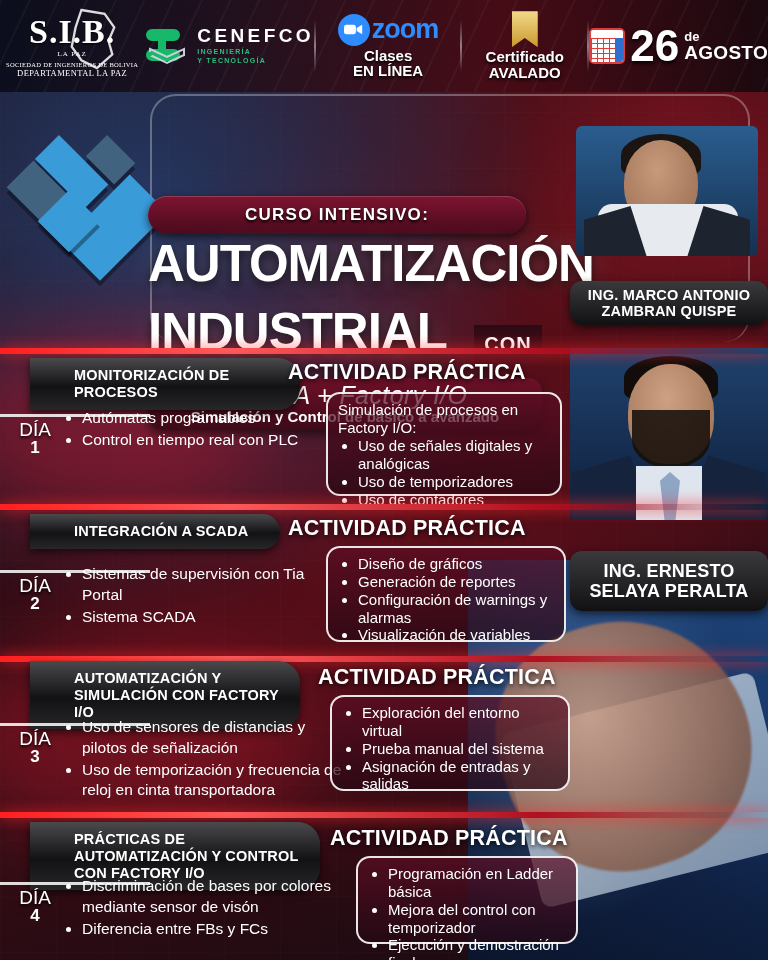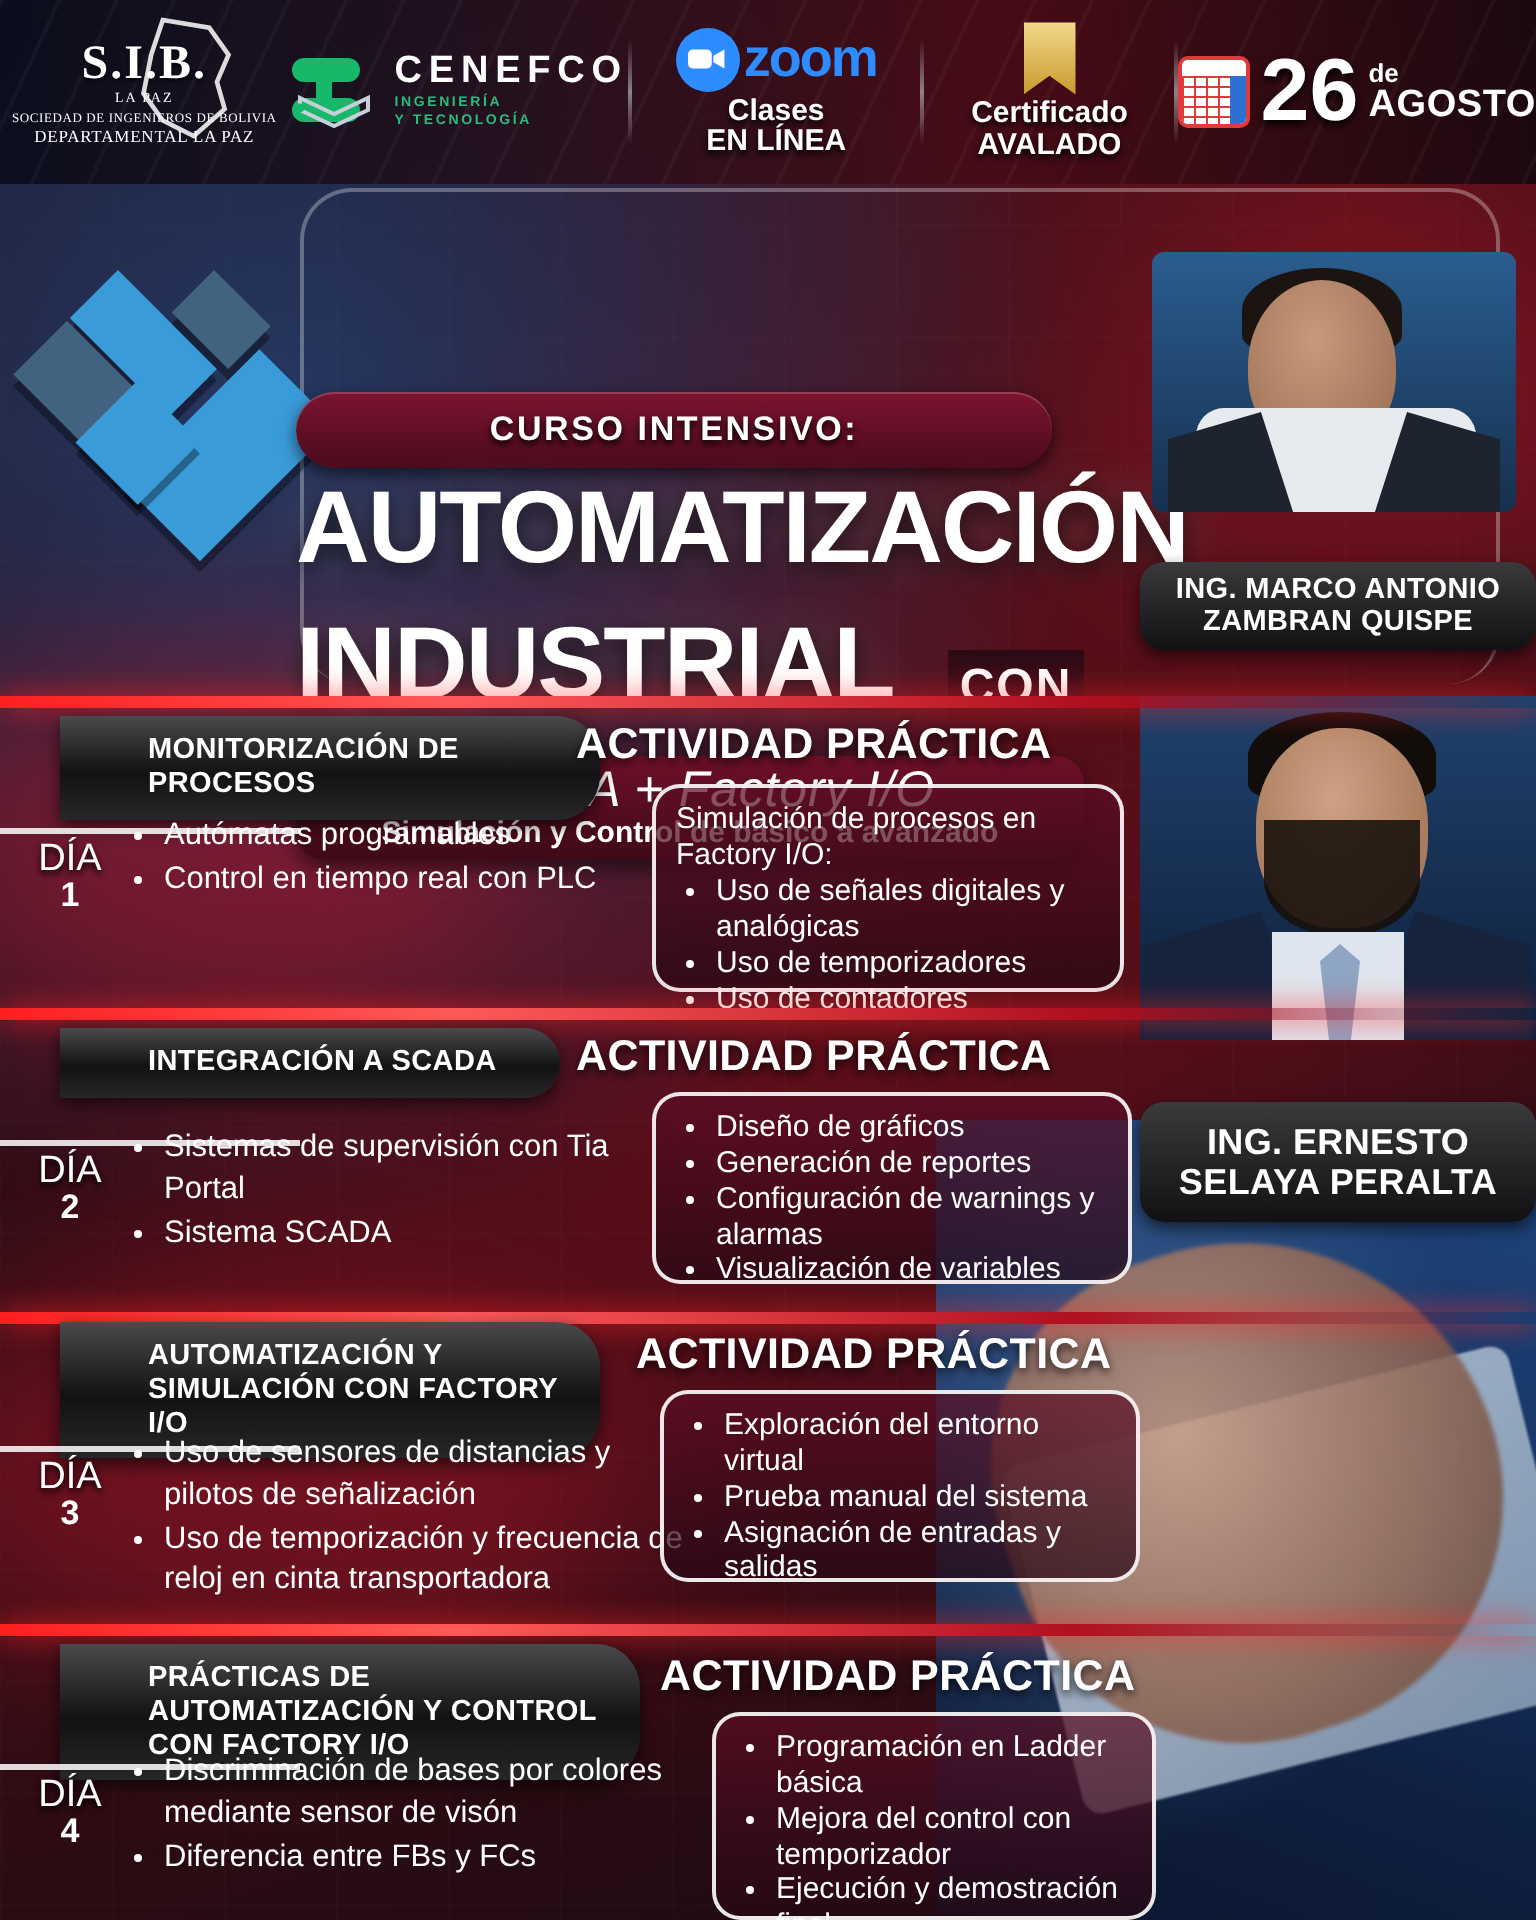--- a/index.html
+++ b/index.html
@@ -37,21 +37,21 @@
   
   .topbar{position:absolute;left:0;top:0;width:768px;height:92px;display:flex;align-items:center;
     background:linear-gradient(90deg,rgba(10,12,26,.92) 0%,rgba(40,10,18,.75) 38%,rgba(70,10,20,.78) 65%,rgba(22,8,14,.92) 100%);}
   .topbar:before{content:"";position:absolute;inset:0;
     background:repeating-linear-gradient(115deg,rgba(255,255,255,.035) 0 2px,transparent 2px 26px);}
   .tb-cell{position:relative;display:flex;align-items:center;justify-content:center;height:100%;}
   .divider{width:2px;height:52px;background:linear-gradient(180deg,transparent,#c9ccd6,transparent);opacity:.6;}
 
   .sib{display:flex;flex-direction:column;align-items:center;justify-content:center;width:150px;position:relative;}
   .sib-map{position:absolute;right:22px;top:8px;width:58px;height:62px;opacity:.85;}
-  .sib-main{font-family:"Liberation Serif",serif;font-weight:700;font-size:24px;letter-spacing:1px;
+  .sib-main{font-family:"Liberation Serif",serif;font-weight:700;font-size:34px;letter-spacing:1px;
     text-shadow:0 1px 2px #000;line-height:1;}
   .sib-lapaz{font-family:"Liberation Serif",serif;font-size:7px;letter-spacing:1px;margin-top:1px;}
   .sib-l1{font-family:"Liberation Serif",serif;font-size:6.5px;letter-spacing:.3px;margin-top:3px;white-space:nowrap;}
   .sib-l2{font-family:Liberation Serif, serif;font-size:8.5px;letter-spacing:.4px;white-space:nowrap;}
 
   .cenefco{display:flex;align-items:center;gap:7px;width:175px;}
   .cen-mark{width:46px;height:46px;position:relative;flex:0 0 46px;}
   .cen-txt .cen-name{font-weight:700;font-size:19px;letter-spacing:3.4px;line-height:1;}
   .cen-txt .cen-sub{color:#2bbd7e;font-size:7px;font-weight:700;letter-spacing:1.3px;line-height:1.25;margin-top:3px;}
 
@@ -93,21 +93,21 @@
     background:linear-gradient(180deg,#7d1430,#4a0a1c);display:flex;align-items:center;justify-content:center;
     box-shadow:0 3px 8px rgba(0,0,0,.6),inset 0 1px 0 rgba(255,255,255,.18);}
   .pill span{font-weight:700;font-size:17px;letter-spacing:1.3px;text-shadow:0 2px 3px #000;}
 
   .title1,.title2{position:absolute;left:148px;font-weight:700;color:#fff;letter-spacing:-1px;
     text-shadow:0 4px 12px rgba(0,0,0,.75),0 0 26px rgba(255,255,255,.22);}
   .title1{top:146px;font-size:51px;line-height:1;}
   .title2{top:214px;font-size:51px;line-height:1;}
   .con-badge{position:absolute;left:474px;top:233px;width:68px;height:38px;
     background:linear-gradient(180deg,#2a0a14,#59101f);display:flex;align-items:center;justify-content:center;}
-  .con-badge span{font-weight:700;font-size:24px;letter-spacing:1px;}
+  .con-badge span{font-weight:700;font-size:20px;letter-spacing:1px;}
 
   .sub-band{position:absolute;left:148px;top:286px;width:394px;height:52px;border-radius:14px;
     background:linear-gradient(180deg,#6e1028,#3e0a18);box-shadow:0 4px 10px rgba(0,0,0,.55);
     display:flex;flex-direction:column;align-items:center;justify-content:center;}
   .sub-a{font-style:italic;font-size:25px;font-weight:400;line-height:1.05;letter-spacing:.4px;}
   .sub-b{font-weight:700;font-size:15px;line-height:1.2;}
 
   
   .inst{position:absolute;overflow:hidden;}
   .inst1{left:576px;top:126px;width:182px;height:130px;border-radius:6px;
@@ -396,21 +396,21 @@
       <div class="d-lbl">DÍA</div>
       <div class="d-num">4</div>
     </div>
     <div class="bullets" style="top:60px;width:276px">
       <ul>
         <li>Discriminación de bases por colores mediante sensor de visón</li>
         <li>Diferencia entre FBs y FCs</li>
       </ul>
     </div>
     <div class="act-head" style="left:330px;top:10px">ACTIVIDAD PRÁCTICA</div>
-    <div class="act-box" style="left:356px;top:40px;width:222px;height:104px">
+    <div class="act-box" style="left:356px;top:40px;width:222px;height:88px">
       <ul>
         <li>Programación en Ladder básica</li>
         <li>Mejora del control con temporizador</li>
         <li>Ejecución y demostración final</li>
       </ul>
     </div>
   </div>
 </div>
 
 </body></html>

